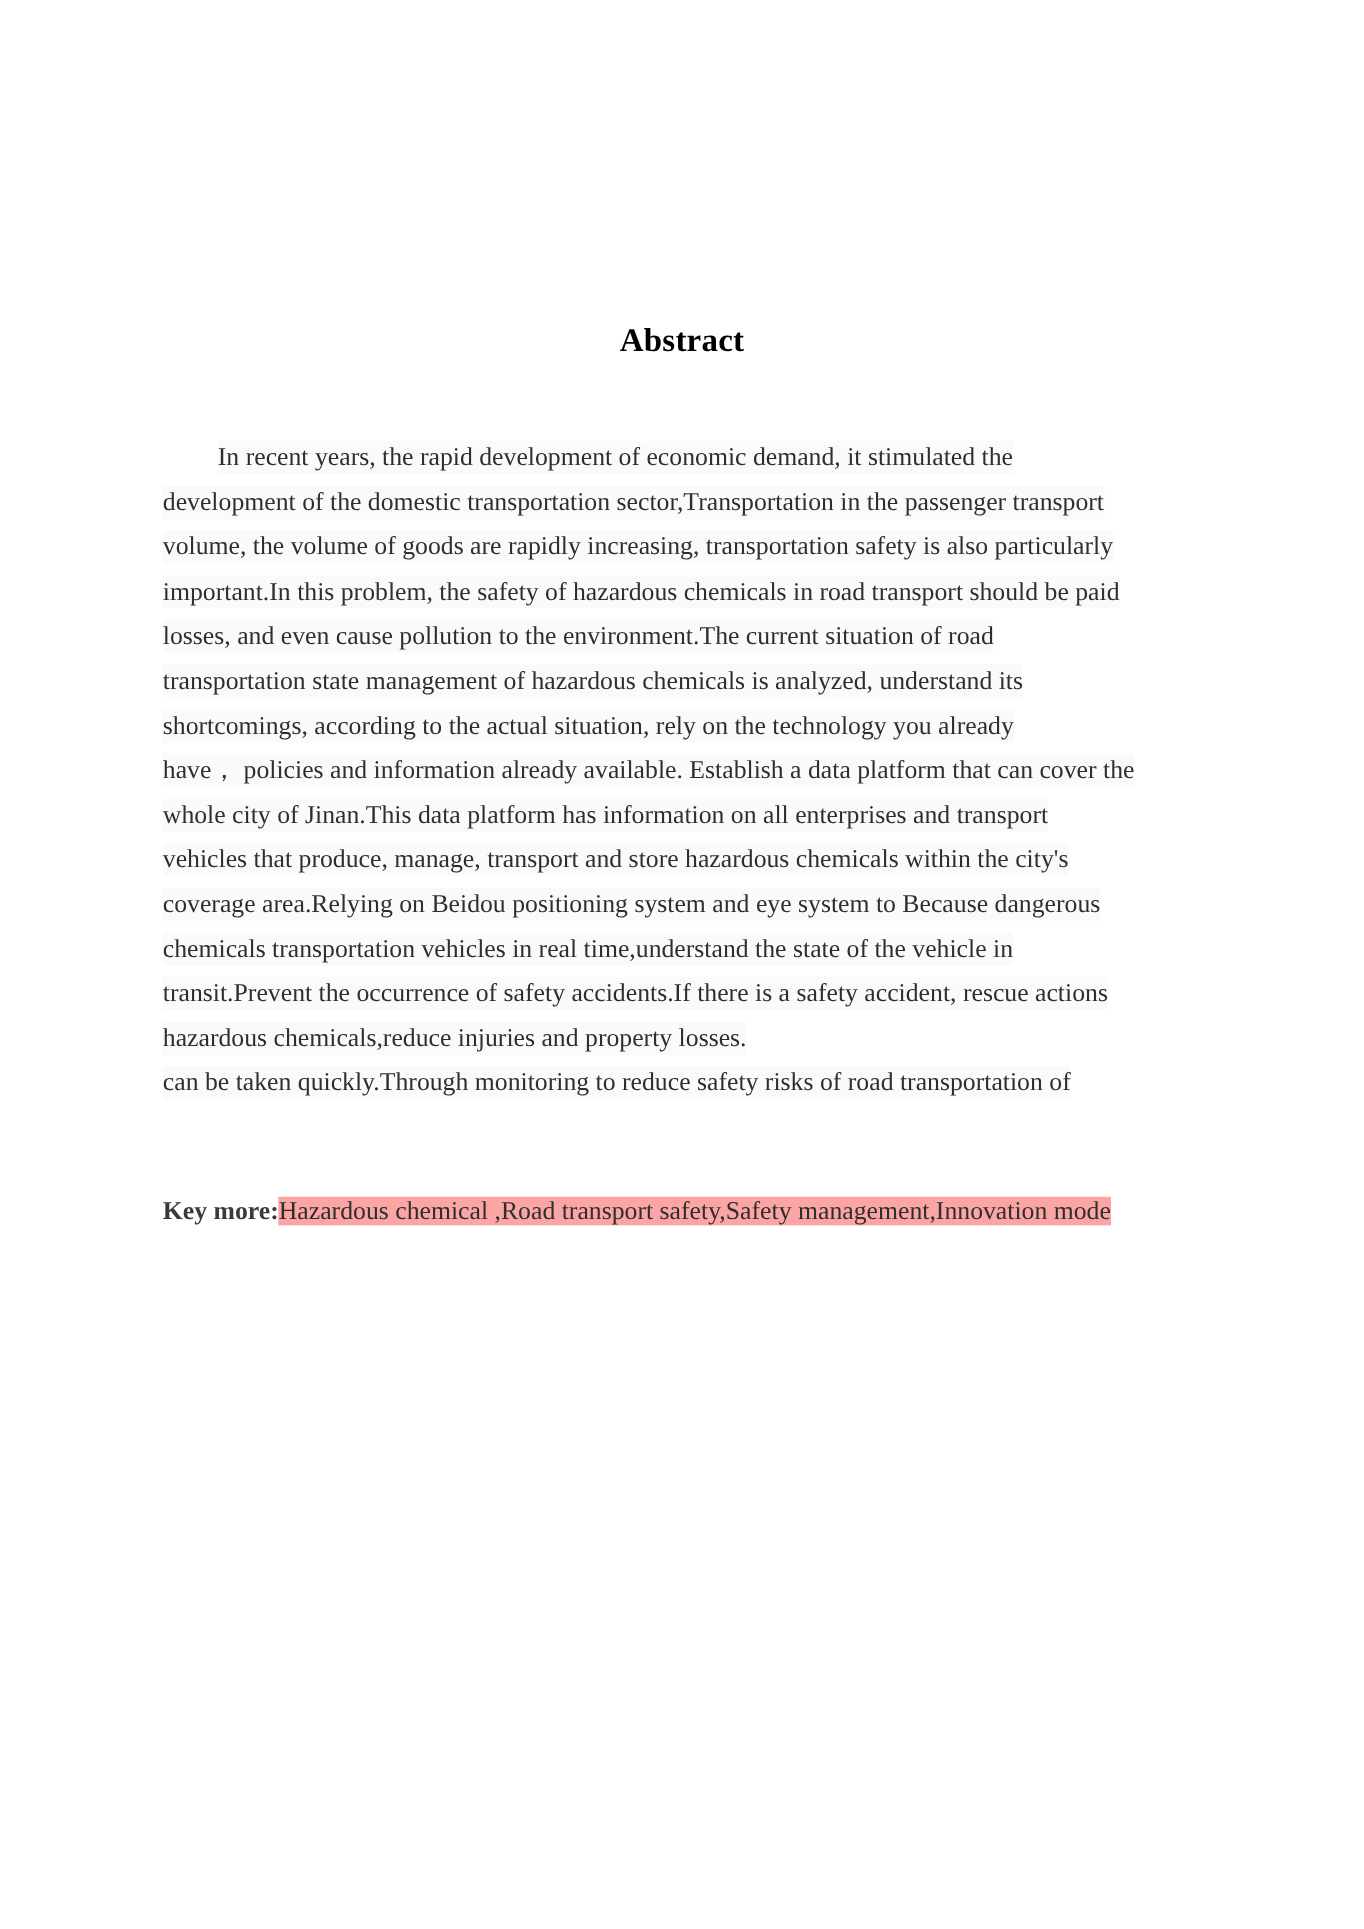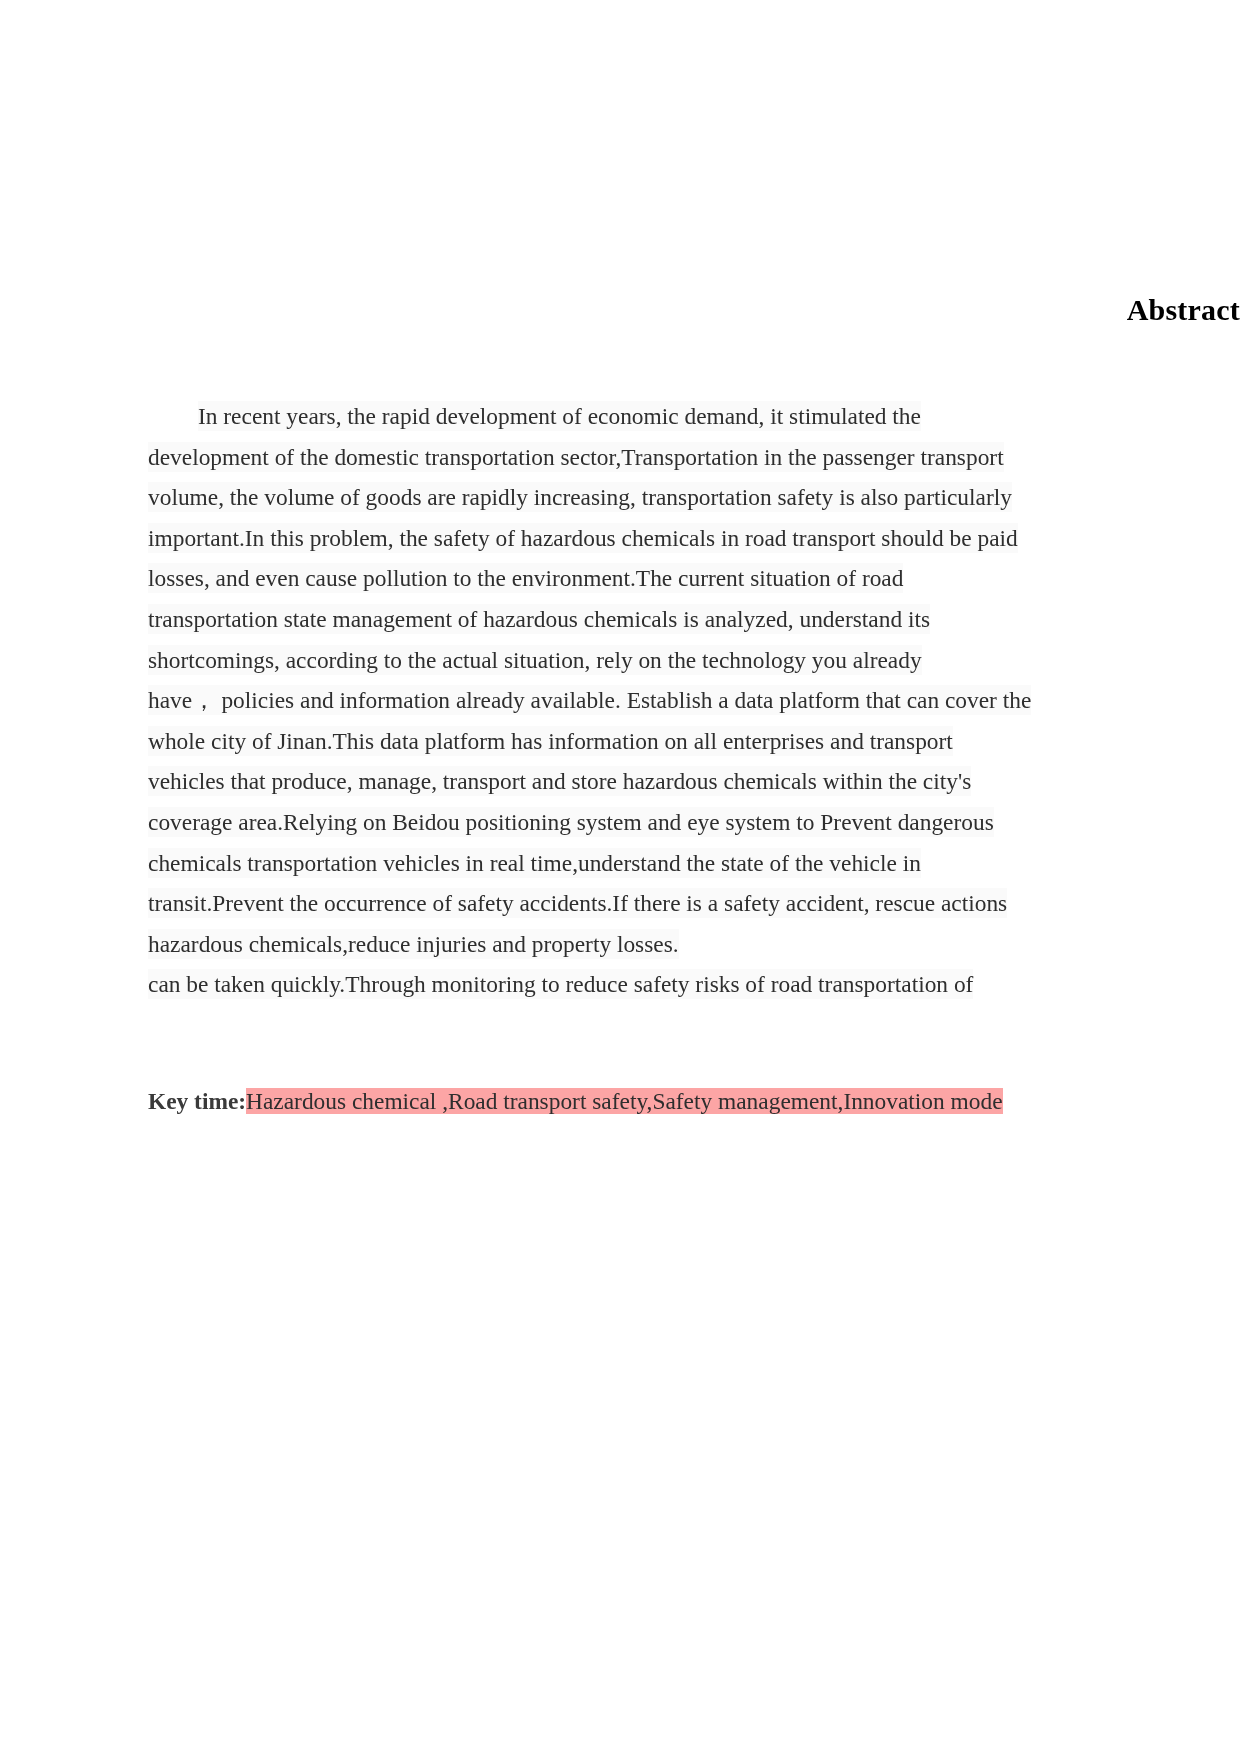--- a/index.html
+++ b/index.html
@@ -20,21 +20,21 @@
       left: 0; top: 0;
       width: 1240px;
       height: 1754px;
       background: #ffffff;
     }
     .title {
       position: absolute;
       top: 292px;
       left: 0;
       width: 1240px;
-      text-align: right;
+      text-align: center;
       font-family: "Liberation Serif", "DejaVu Serif", serif;
       font-weight: bold;
       font-size: 30px;
       line-height: 36px;
       color: #000000;
       letter-spacing: 0.2px;
     }
     .abstract-body {
       position: absolute;
       left: 148px;
@@ -84,22 +84,22 @@
     <div class="line indent"><span class="hl">In recent years, the rapid development of economic demand, it stimulated the</span></div>
     <div class="line"><span class="hl">development of the domestic transportation sector,Transportation in the passenger transport</span></div>
     <div class="line"><span class="hl">volume, the volume of goods are rapidly increasing, transportation safety is also particularly</span></div>
     <div class="line"><span class="hl">important.In this problem, the safety of hazardous chemicals in road transport should be paid</span></div>
     <div class="line"><span class="hl">losses, and even cause pollution to the environment.The current situation of road</span></div>
     <div class="line"><span class="hl">transportation state management of hazardous chemicals is analyzed, understand its</span></div>
     <div class="line"><span class="hl">shortcomings, according to the actual situation, rely on the technology you already</span></div>
     <div class="line"><span class="hl">have， policies and information already available. Establish a data platform that can cover the</span></div>
     <div class="line"><span class="hl">whole city of Jinan.This data platform has information on all enterprises and transport</span></div>
     <div class="line"><span class="hl">vehicles that produce, manage, transport and store hazardous chemicals within the city's</span></div>
-    <div class="line"><span class="hl">coverage area.Relying on Beidou positioning system and eye system to Prevent dangerous</span></div>
+    <div class="line"><span class="hl">coverage area.Relying on Beidou positioning system and eye system to Because dangerous</span></div>
     <div class="line"><span class="hl">chemicals transportation vehicles in real time,understand the state of the vehicle in</span></div>
     <div class="line"><span class="hl">transit.Prevent the occurrence of safety accidents.If there is a safety accident, rescue actions</span></div>
     <div class="line"><span class="hl">hazardous chemicals,reduce injuries and property losses.</span></div>
     <div class="line"><span class="hl">can be taken quickly.Through monitoring to reduce safety risks of road transportation of</span></div>
   </div>
 
-  <div class="keywords"><span class="kw-label">Key time:</span><span class="kw-value">Hazardous chemical ,Road transport safety,Safety management,Innovation mode</span></div>
+  <div class="keywords"><span class="kw-label">Key more:</span><span class="kw-value">Hazardous chemical ,Road transport safety,Safety management,Innovation mode</span></div>
 
 </div>
 
 </body></html>

